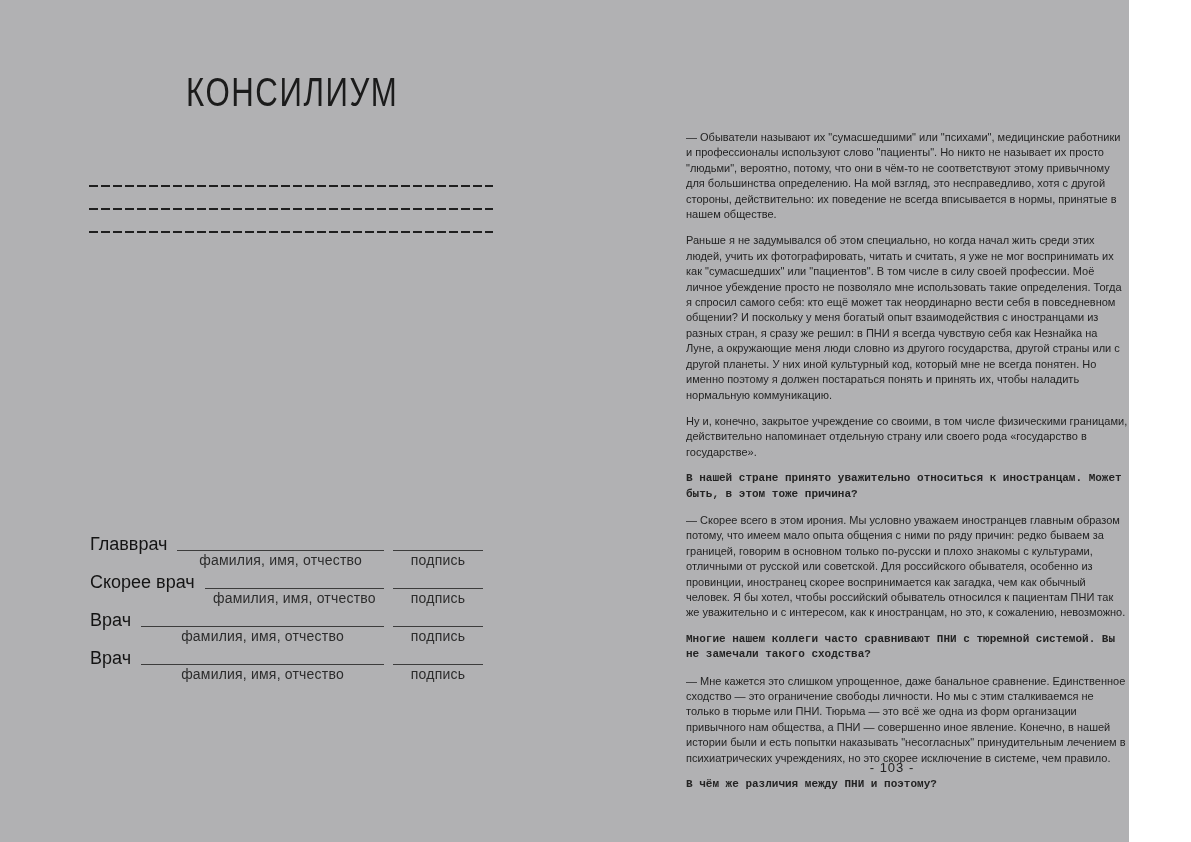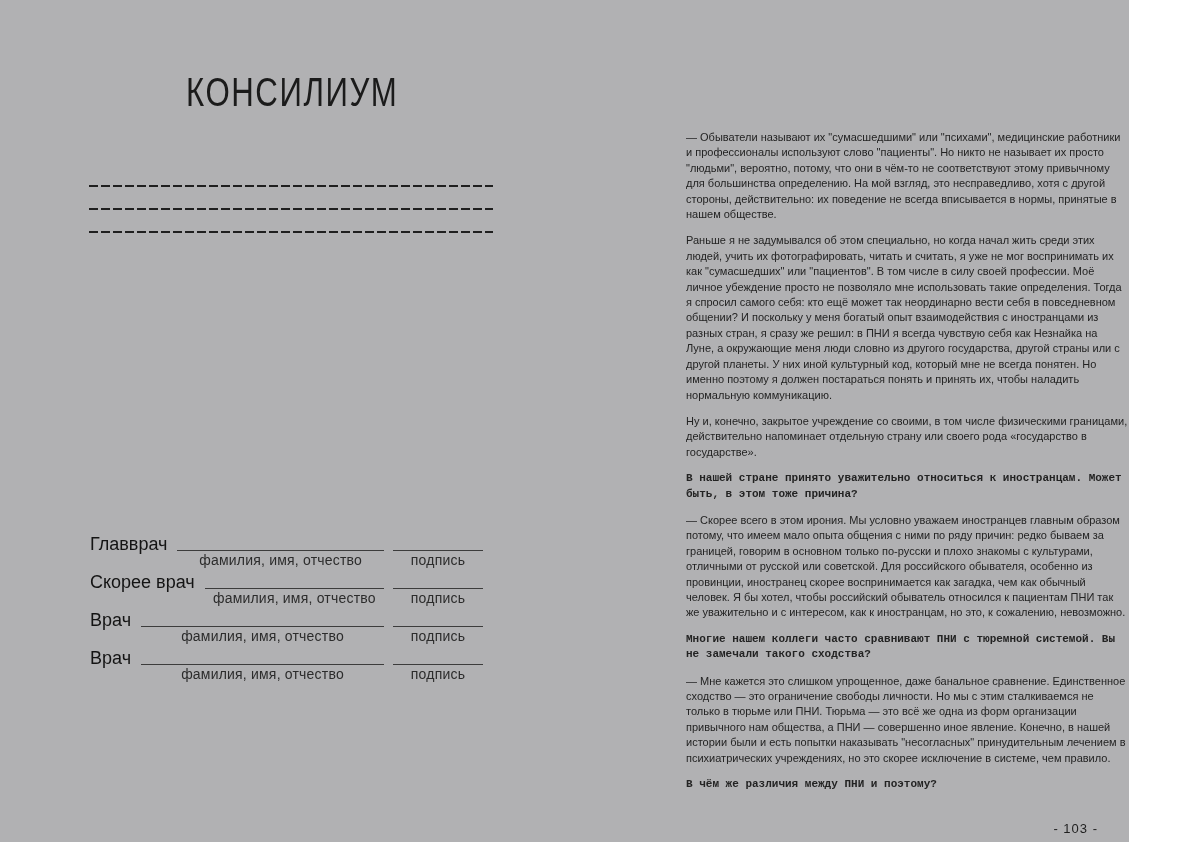--- a/index.html
+++ b/index.html
@@ -92,23 +92,23 @@
     line-height: 15.4px;
     color: #232323;
     text-align: left;
   }
   .para { margin: 0 0 11px 0; }
   .para.question { font-weight: bold; font-family: Liberation Mono, monospace; }
 
   .page-number {
     position: absolute;
     left: 686px;
-    top: 821px;
+    top: 760px;
     width: 412px;
-    text-align: right;
+    text-align: center;
     font-size: 13px;
     color: #1f1f1f;
     letter-spacing: 1px;
   }
 </style>
 </head>
 <body>
 
 <div class="canvas">
 

